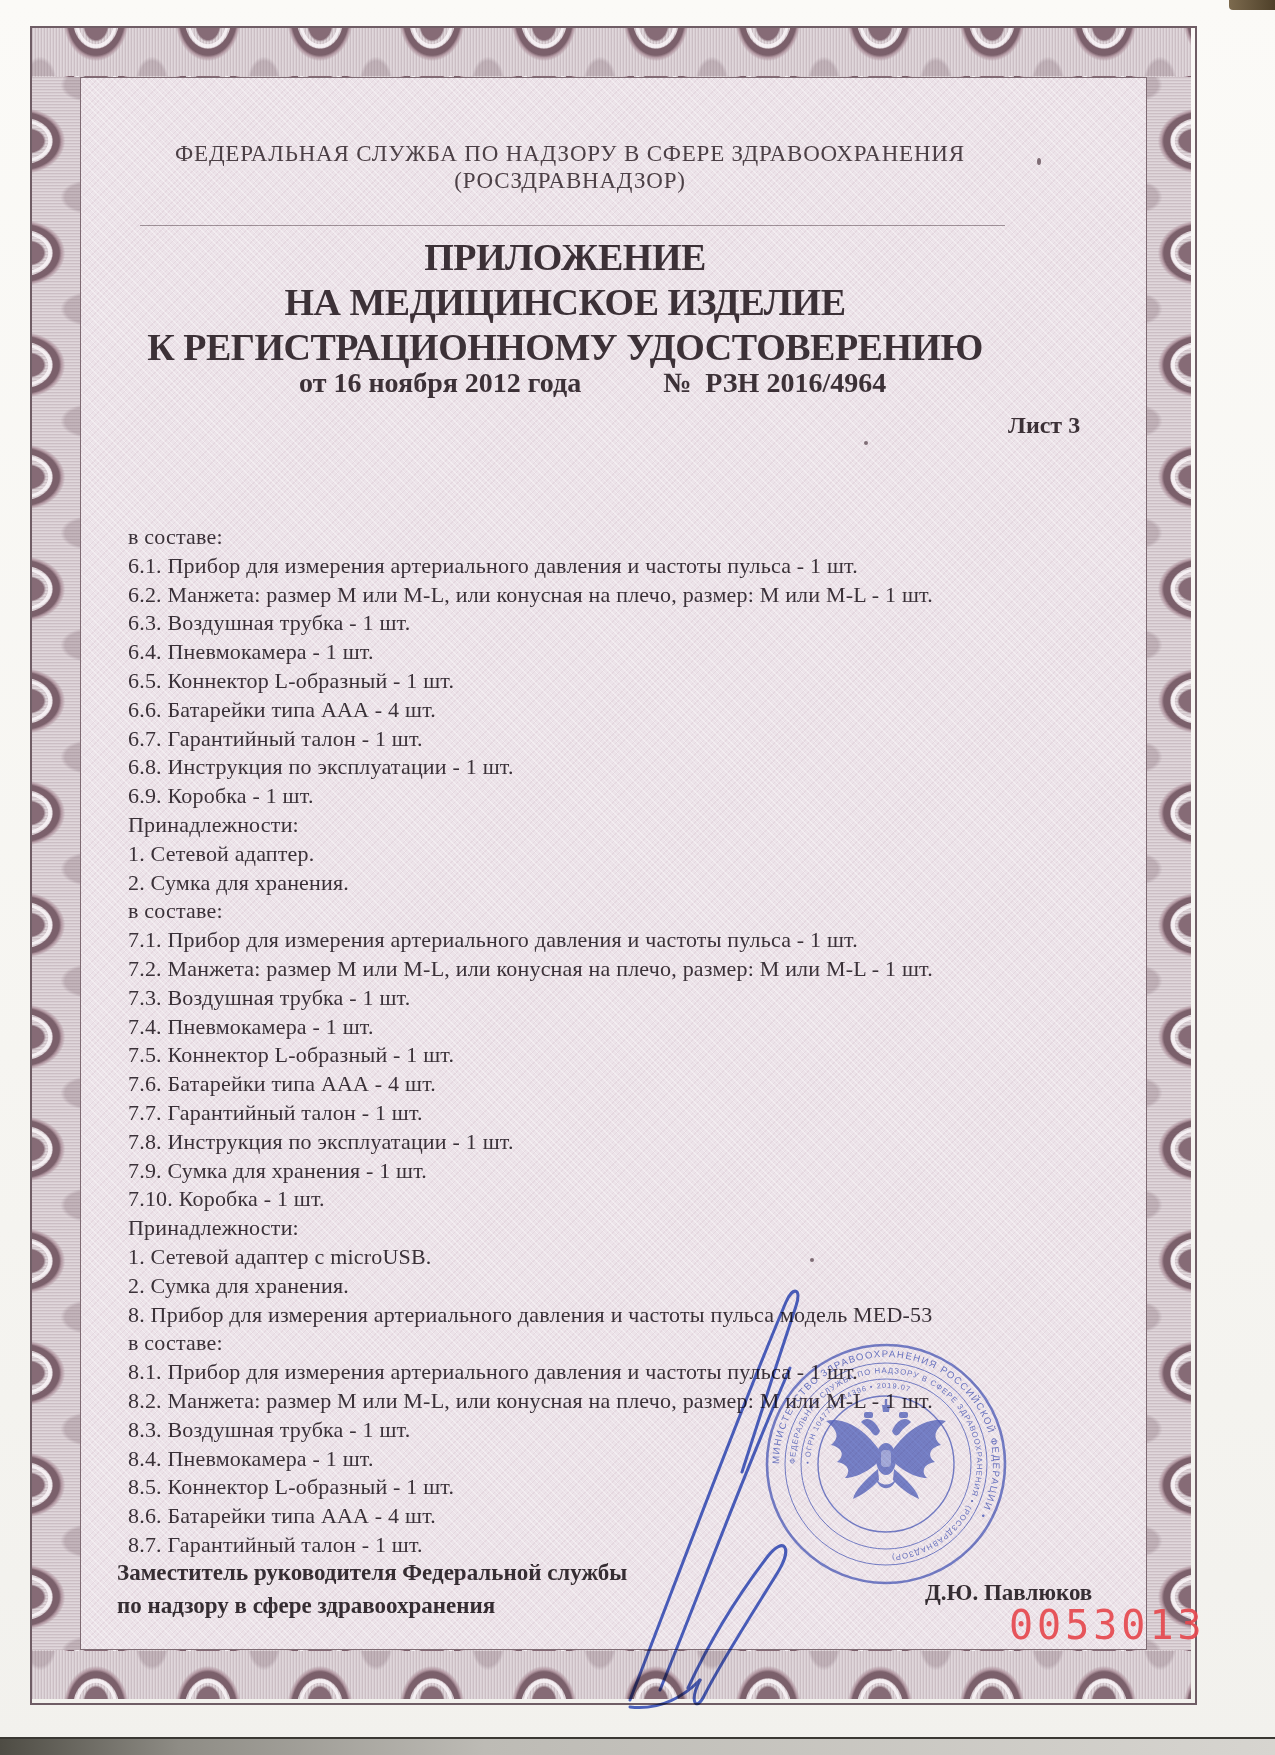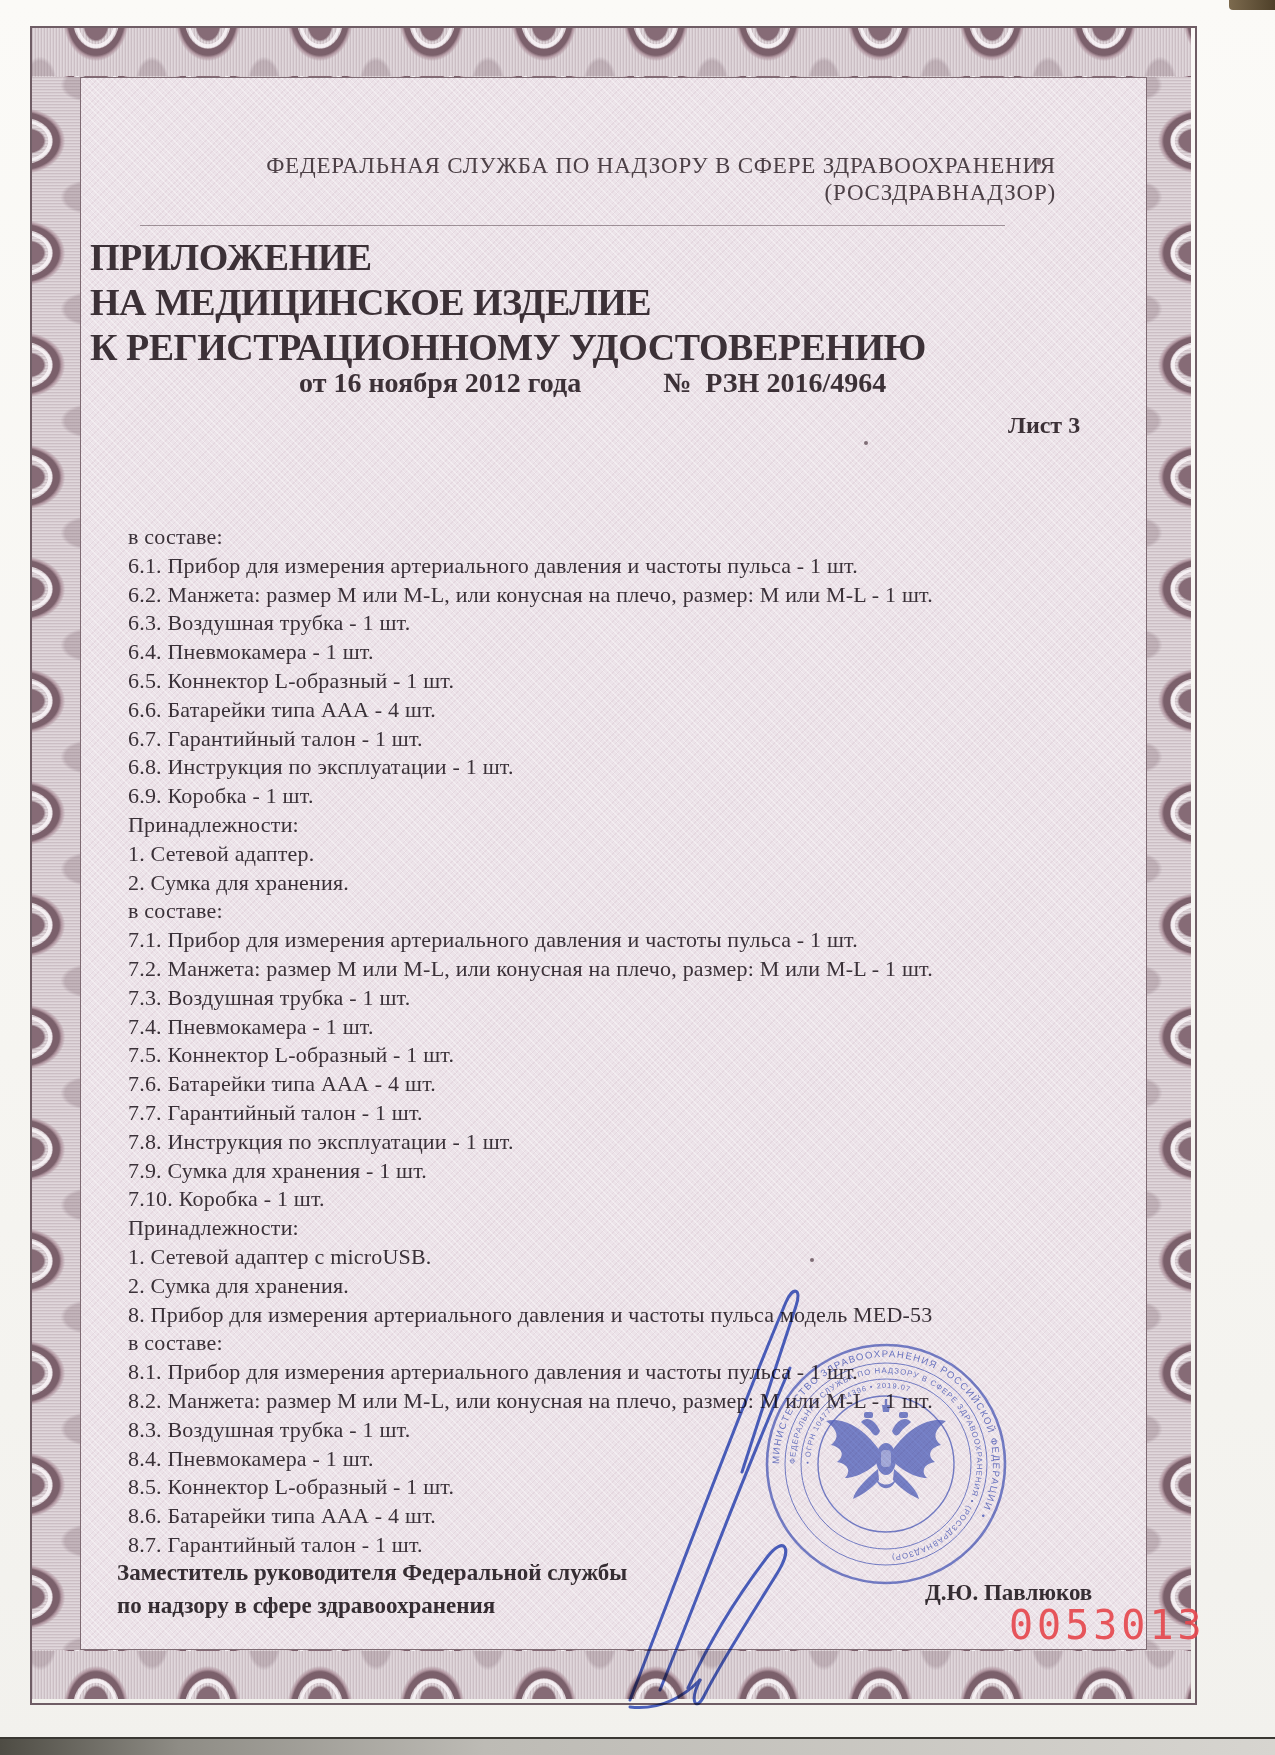--- a/index.html
+++ b/index.html
@@ -41,25 +41,25 @@
   .band-bottom{left:32px; top:1650px; width:1159px; height:49px; transform:scaleY(-1);}
   .band-left{left:32px; top:77px; width:48px; height:1573px;}
   .band-right{left:1143px; top:77px; width:48px; height:1573px; transform:scaleX(-1);}
   .paper{position:absolute; left:80px; top:77px; width:1065px; height:1571px;
     border:1.5px solid #7d6a72;
     background-color:#ece3e9;
     background-image:
       repeating-linear-gradient(45deg, rgba(255,255,255,.38) 0 1px, transparent 1px 4px),
       repeating-linear-gradient(135deg, rgba(186,150,168,.15) 0 1px, transparent 1px 4px);}
   
-  .agency{position:absolute; left:106px; top:140px; width:950px; text-align:right;
-    font-size:23px; line-height:27px; letter-spacing:.8px; color:#4c4046; font-weight:500;margin-top:12px;}
+  .agency{position:absolute; left:95px; top:140px; width:950px; text-align:center;
+    font-size:23px; line-height:27px; letter-spacing:.8px; color:#4c4046; font-weight:500;}
   .divider{position:absolute; left:140px; top:225px; width:865px; height:1px;
     background:rgba(92,74,82,.55);}
-  .titles{position:absolute; left:90px; top:235px; width:950px; 
+  .titles{position:absolute; left:90px; top:235px; width:950px; text-align:center;
     font-size:38px; line-height:45px; font-weight:bold; color:#3c3137; letter-spacing:-.5px;}
   .dateline{position:absolute; left:299px; top:367px; font-size:28px; font-weight:bold;
     color:#3c3137; white-space:nowrap;}
   .dateline .regnum{margin-left:82px;}
   .sheet{position:absolute; left:1008px; top:412px; font-size:24px; font-weight:bold; color:#3c3137;}
   .body-text{position:absolute; left:128px; top:483px; width:930px;
     font-size:22px; line-height:28.8px; color:#3a3138; letter-spacing:.2px;margin-top:40px;}
   .body-line{white-space:nowrap;}
   .footer-title{position:absolute; left:117px; top:1556px; font-size:23px; font-weight:bold;
     color:#352d32; line-height:33px;}

